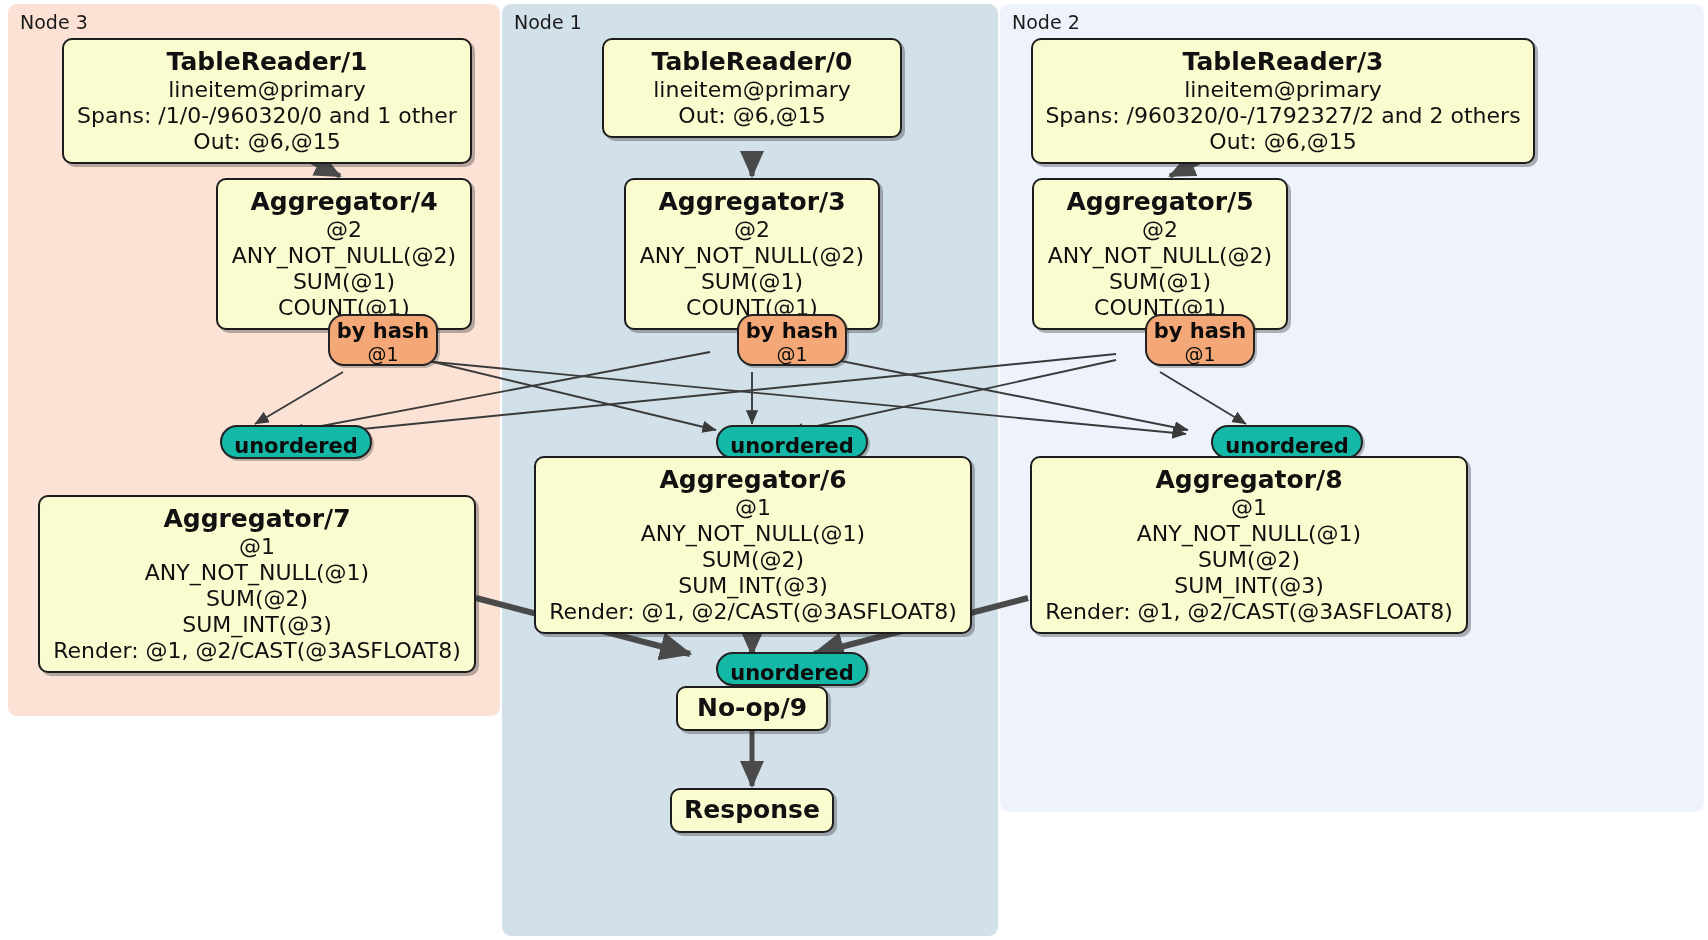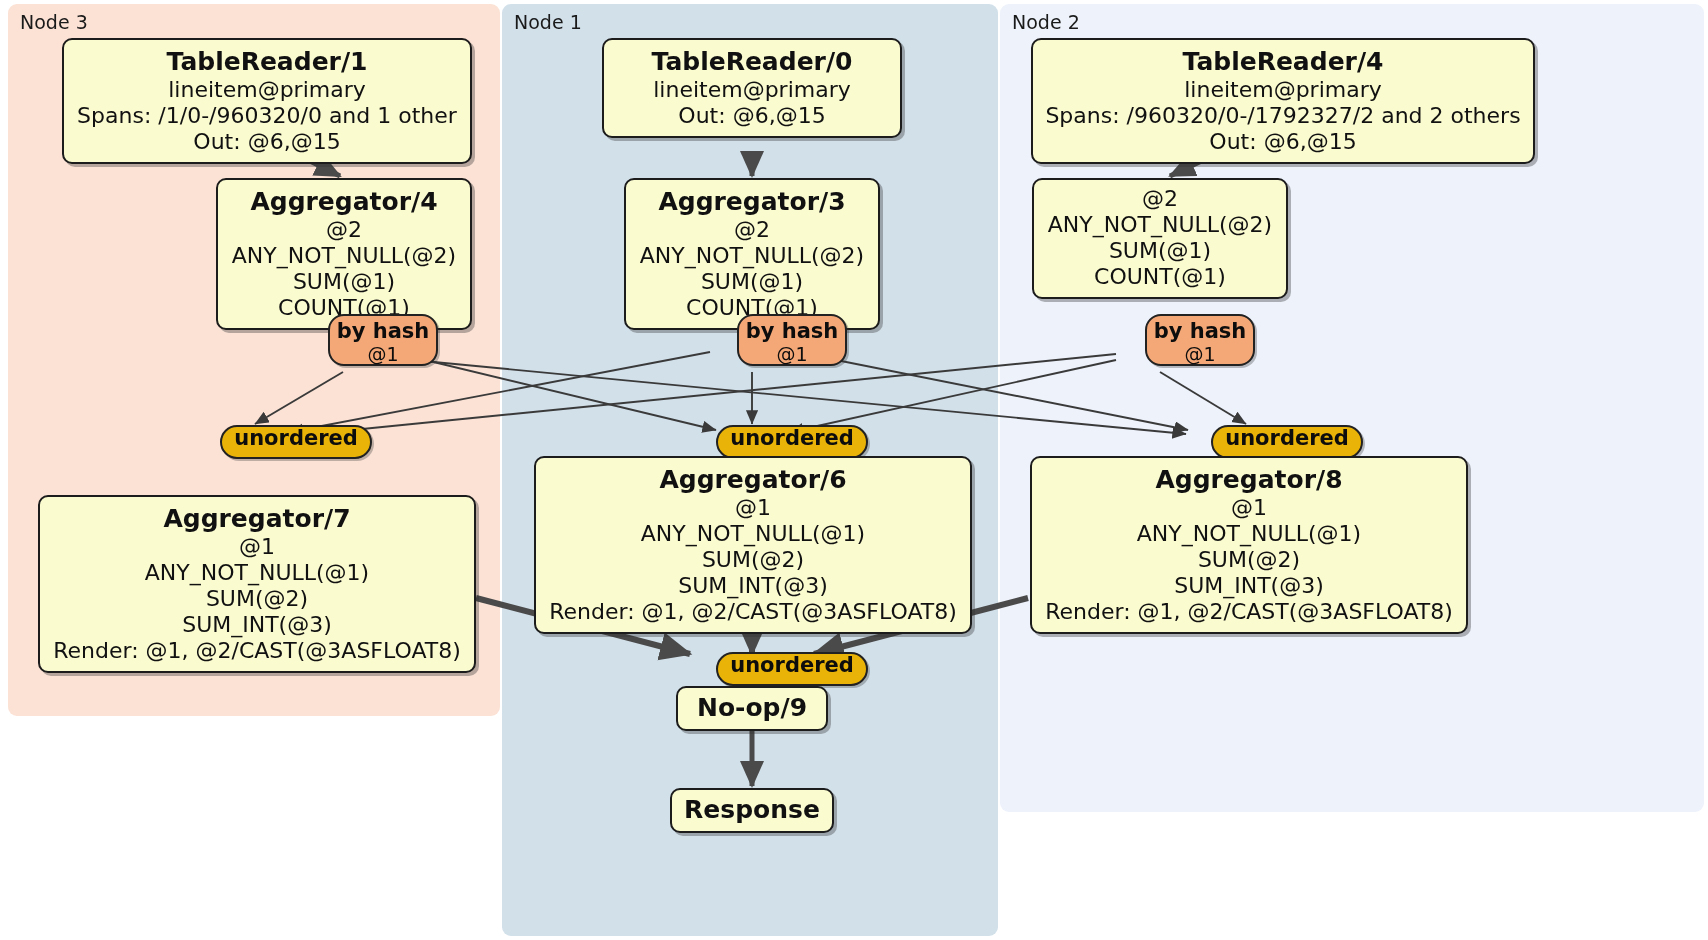--- a/index.html
+++ b/index.html
@@ -90,24 +90,24 @@
     font-size: 21px;
     line-height: 24px;
     white-space: nowrap;
   }
   .badge.hash .b2 {
     font-size: 19px;
     line-height: 22px;
     white-space: nowrap;
   }
   .badge.unordered {
-    background: #eab308;
+    background: #14b8a6;
     border-radius: 18px;
     display: flex;
-    align-items: flex-start;
+    align-items: flex-end;
     justify-content: center;
   }
   .badge.unordered .b1 {
     font-weight: bold;
     font-size: 21px;
     line-height: 22px;
     white-space: nowrap;
   }
 </style>
 </head>
@@ -176,21 +176,21 @@
     <div class="line">Out: @6,@15</div>
   </div>
 
   <div class="proc" style="left:602px; top:38px; width:300px;">
     <div class="title">TableReader/0</div>
     <div class="line">lineitem@primary</div>
     <div class="line">Out: @6,@15</div>
   </div>
 
   <div class="proc" style="left:1031px; top:38px; width:504px;">
-    <div class="title">TableReader/4</div>
+    <div class="title">TableReader/3</div>
     <div class="line">lineitem@primary</div>
     <div class="line">Spans: /960320/0-/1792327/2 and 2 others</div>
     <div class="line">Out: @6,@15</div>
   </div>
 
   <div class="proc" style="left:216px; top:178px; width:256px;">
     <div class="title">Aggregator/4</div>
     <div class="line">@2</div>
     <div class="line">ANY_NOT_NULL(@2)</div>
     <div class="line">SUM(@1)</div>
@@ -199,20 +199,21 @@
 
   <div class="proc" style="left:624px; top:178px; width:256px;">
     <div class="title">Aggregator/3</div>
     <div class="line">@2</div>
     <div class="line">ANY_NOT_NULL(@2)</div>
     <div class="line">SUM(@1)</div>
     <div class="line">COUNT(@1)</div>
   </div>
 
   <div class="proc" style="left:1032px; top:178px; width:256px;">
+    <div class="title">Aggregator/5</div>
     <div class="line">@2</div>
     <div class="line">ANY_NOT_NULL(@2)</div>
     <div class="line">SUM(@1)</div>
     <div class="line">COUNT(@1)</div>
   </div>
 
   <div class="badge hash" style="left:288px; top:314px; width:110px; height:52px;">
     <div class="b1">by hash</div>
     <div class="b2">@1</div>
   </div>

